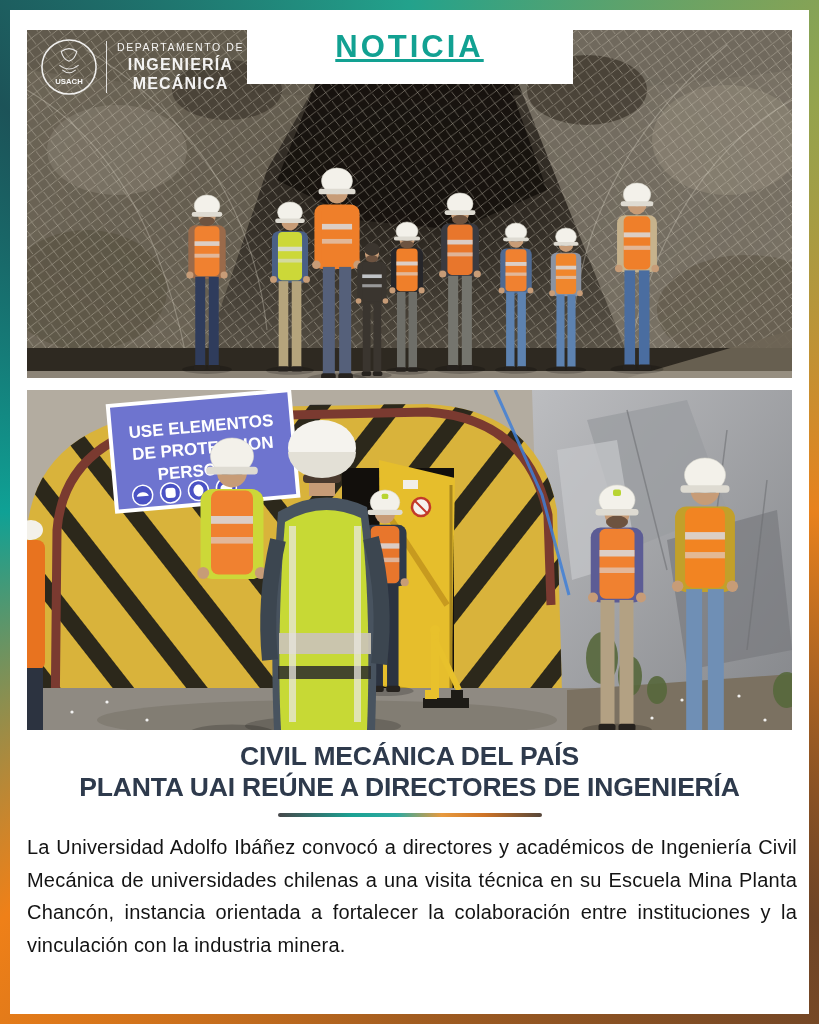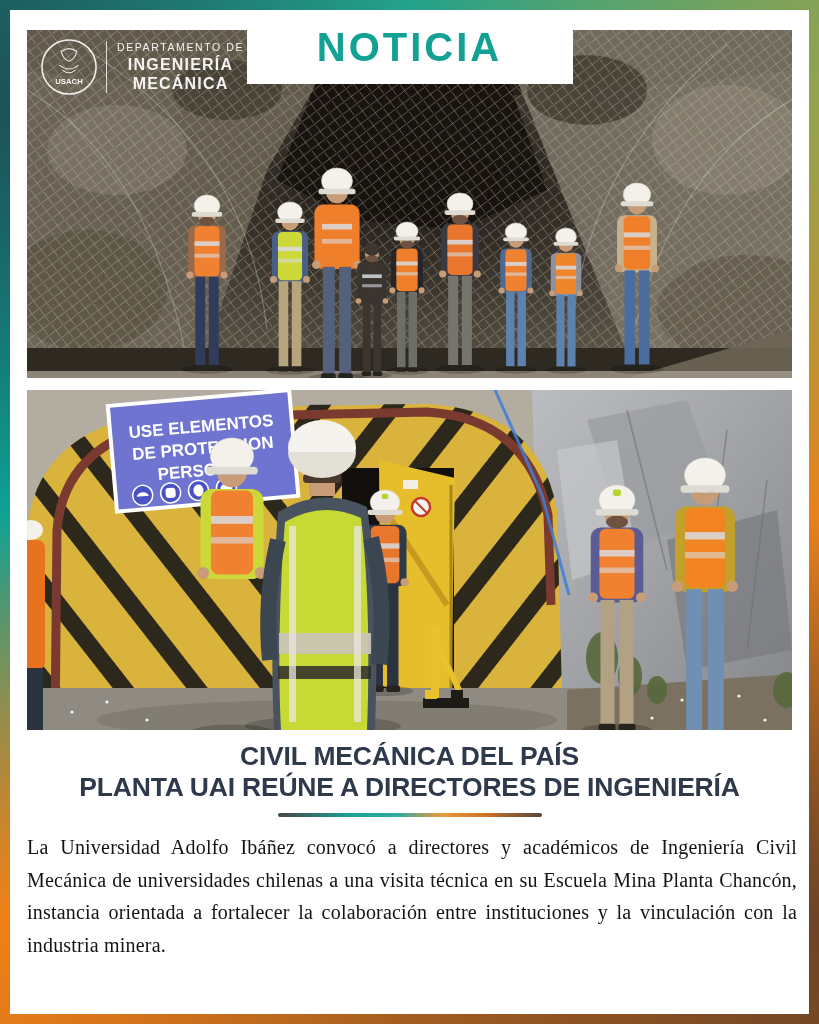--- a/index.html
+++ b/index.html
@@ -16,21 +16,21 @@
     width:100%;height:100%;background:#ffffff;position:relative;
     padding:20px 17px 24px 17px;overflow:hidden;
   }
   
   .top-badge{
     position:absolute;top:0;left:50%;transform:translateX(-50%);
     width:326px;height:74px;background:#ffffff;z-index:5;
     display:flex;align-items:center;justify-content:center;
   }
   .top-badge span{
-    color:#12a192;font-size:40px;font-weight:800;letter-spacing:3px;
+    color:#12a192;font-size:31px;font-weight:800;letter-spacing:3px;text-decoration:underline;
   }
   
   .photo{position:relative;width:765px;overflow:hidden;background:#3a352c;}
   .photo1{height:348px;}
   .photo2{height:340px;margin-top:12px;background:#b5ada0;}
   .photo svg{display:block;}
   
   .logo{
     position:absolute;top:8px;left:13px;z-index:4;display:flex;align-items:center;
     color:rgba(255,255,255,0.93);
@@ -43,21 +43,21 @@
   .headline{margin-top:11px;text-align:center;color:#2e3a4c;font-weight:800;}
   .headline div{font-size:26.5px;line-height:31px;white-space:nowrap;letter-spacing:-0.2px;}
   
   .divider{
     width:264px;height:4px;border-radius:2px;margin:10px auto 14px auto;
     background:linear-gradient(90deg,#47474a 0%,#1ba293 28%,#2fa9a0 45%,#e89a3e 62%,#cf7426 78%,#56463a 100%);
   }
   
   .article{
     width:770px;margin:0 auto;color:#141414;font-size:20px;line-height:32.5px;
-    text-align:justify;letter-spacing:0.2px;font-family:Liberation Serif, serif;
+    text-align:justify;letter-spacing:0.2px;
   }
 </style>
 </head>
 <body>
 
 <div class="frame">
   <div class="page">
 
     <div class="top-badge">
       <span>NOTICIA</span>

